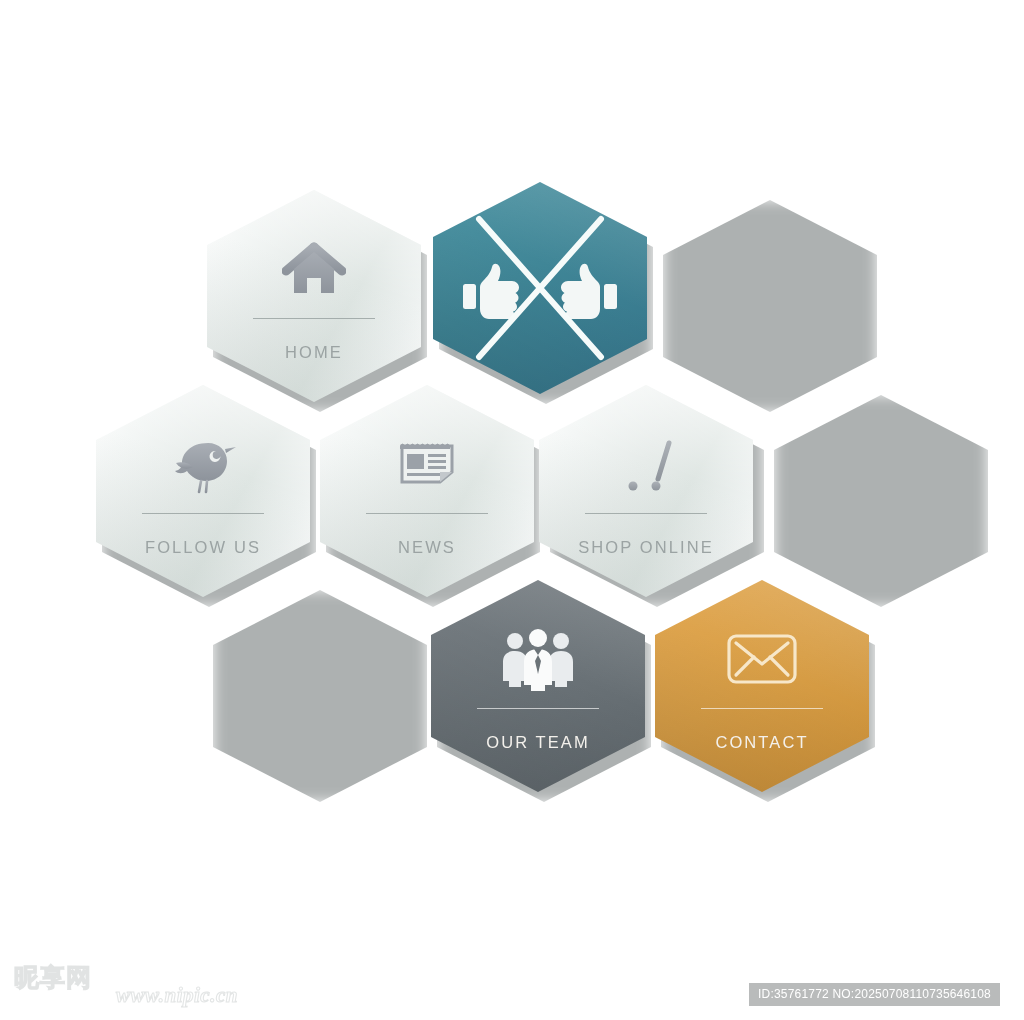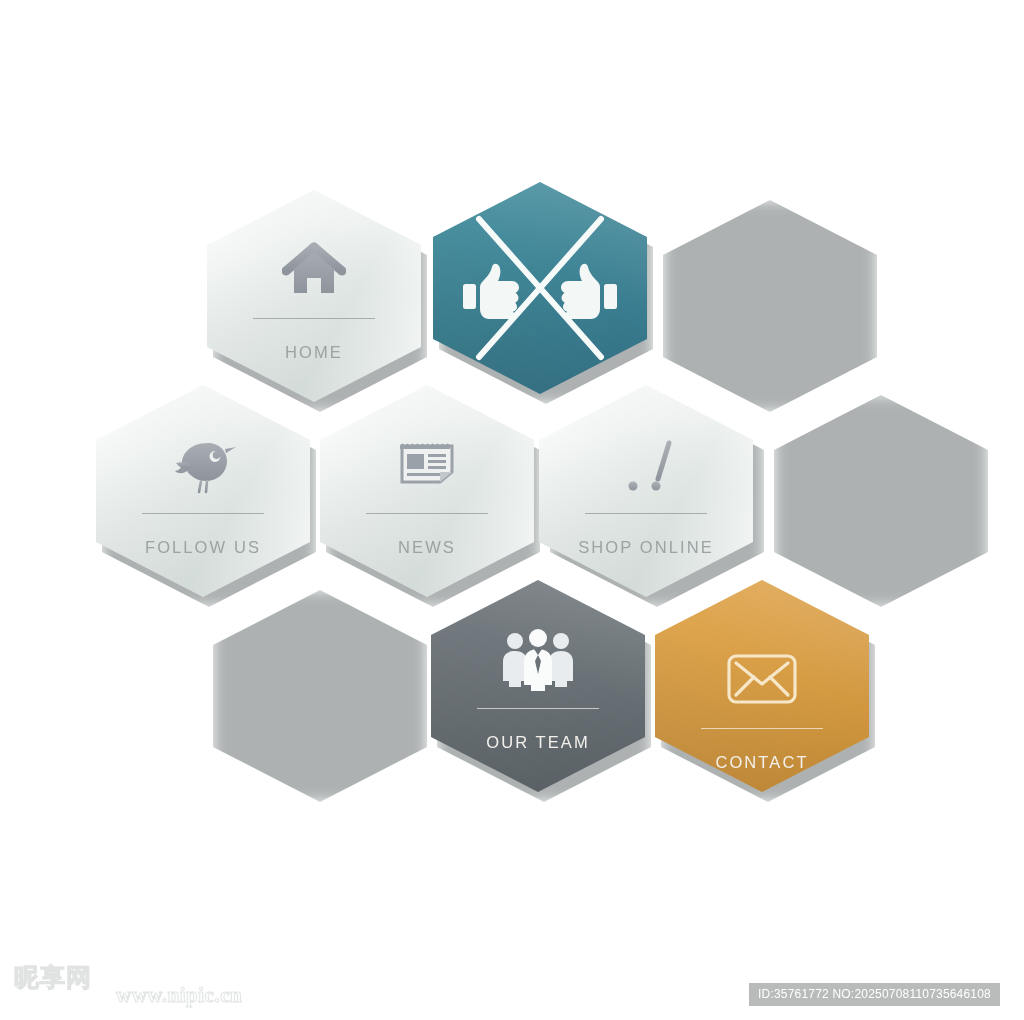--- a/index.html
+++ b/index.html
@@ -47,21 +47,21 @@
   .hex.light:before{
     content:"";position:absolute;inset:0;
     background:linear-gradient(200deg,rgba(255,255,255,.75) 0%,rgba(255,255,255,0) 40%,rgba(150,165,160,.22) 100%);
     pointer-events:none;
   }
 
   
   .hex.teal{background:linear-gradient(150deg,#4e94a3 0%,#3f8596 46%,#35748a 100%);}
   .hex.rust{background:linear-gradient(150deg,#bf6046 0%,#b2503a 48%,#a2452f 100%);}
   .hex.slate{background:linear-gradient(150deg,#777e83 0%,#6b7378 48%,#5e666b 100%);}
-  .hex.amber{background:linear-gradient(150deg,#e2a852 0%,#d89e46 48%,#cb9038 100%);justify-content:center;}
+  .hex.amber{background:linear-gradient(150deg,#e2a852 0%,#d89e46 48%,#cb9038 100%);}
   .hex.teal:before,.hex.rust:before,.hex.slate:before,.hex.amber:before{
     content:"";position:absolute;inset:0;
     background:linear-gradient(205deg,rgba(255,255,255,.16) 0%,rgba(255,255,255,0) 42%,rgba(0,0,0,.12) 100%);
     pointer-events:none;
   }
 
   .icon-wrap{
     position:relative;z-index:2;
     height:72px;width:100%;
     display:flex;align-items:center;justify-content:center;
@@ -93,21 +93,21 @@
     opacity:.55;
   }
   #wm-cn{
     font-family:"DejaVu Sans",sans-serif;
     font-size:25px;font-weight:700;color:transparent;
     -webkit-text-stroke:1.2px #c9cdcd;
     letter-spacing:1px;line-height:1;
   }
   #wm-url{
     font-family:"Liberation Serif",serif;
-    font-size:21px;font-weight:700;
+    font-size:21px;font-style:italic;font-weight:700;
     color:transparent;-webkit-text-stroke:1.1px #cdd1d1;
     letter-spacing:.5px;line-height:1;margin-top:36px;
   }
   #idbadge{
     position:absolute;right:24px;bottom:14px;
     background:#b9bbbb;color:#ffffff;
     font-size:12px;letter-spacing:.2px;
     padding:4px 9px 5px 9px;white-space:nowrap;
   }
 </style>

